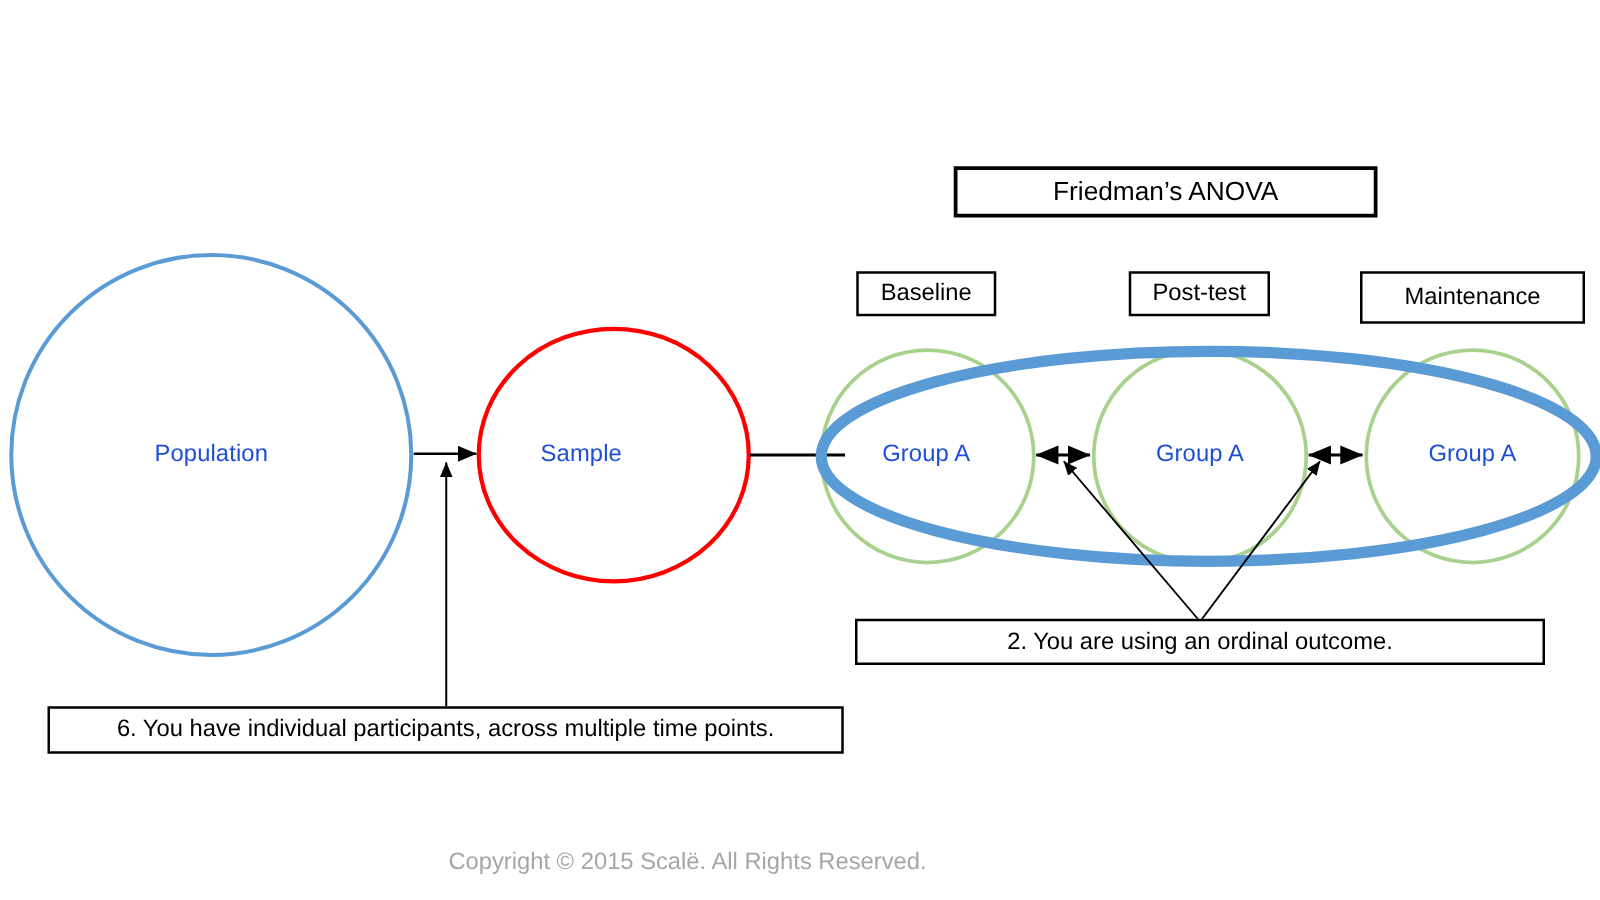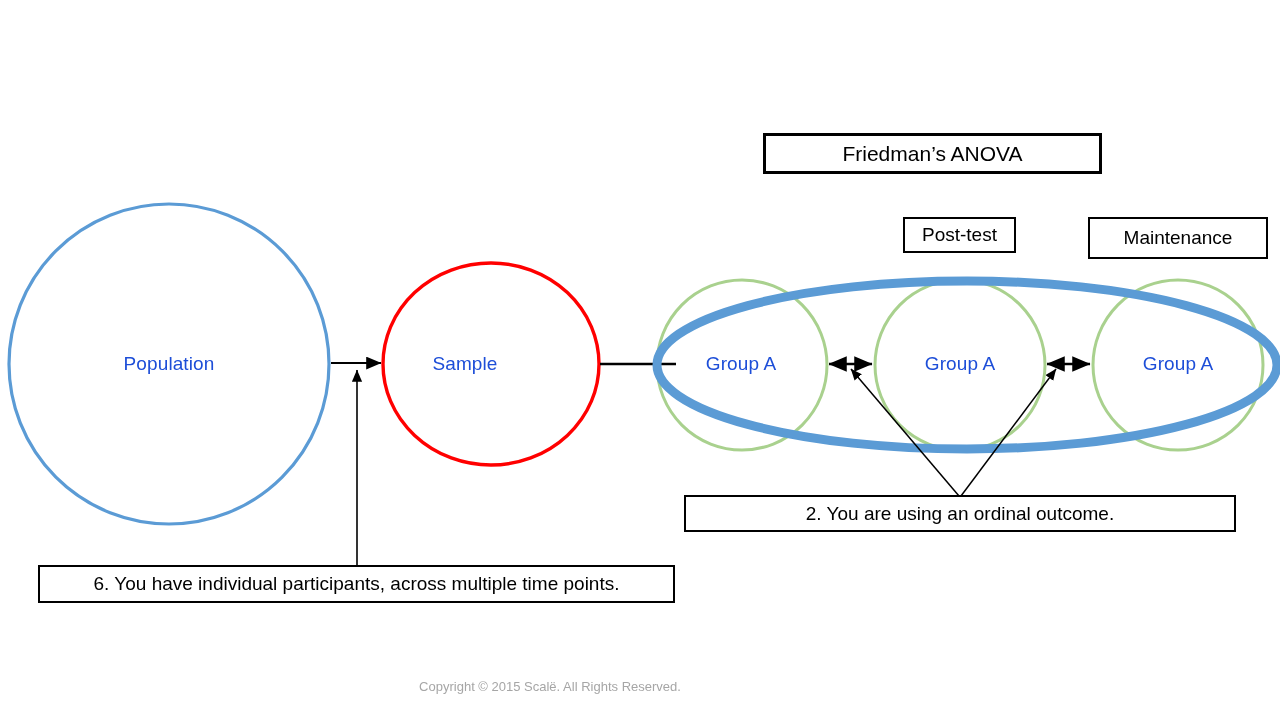--- a/index.html
+++ b/index.html
@@ -55,21 +55,21 @@
   }
   .box-note {
     font-size: 19px;
   }
   .footer {
     position: absolute;
     left: 0;
     width: 1100px;
     text-align: center;
     font-family: "Liberation Sans", sans-serif;
-    font-size: 13px;
+    font-size: 19px;
     color: #a6a6a6;
   }
 </style>
 </head>
 <body>
 
 <div id="canvas">
 
   <svg class="layer" viewBox="0 0 1280 720" xmlns="http://www.w3.org/2000/svg">
     <defs>
@@ -110,20 +110,21 @@
   <div class="shape-label" style="left:465px; top:364px;">Sample</div>
 
   <div class="shape-label" style="left:741px; top:364px;">Group A</div>
 
   <div class="shape-label" style="left:960px; top:364px;">Group A</div>
 
   <div class="shape-label" style="left:1178px; top:364px;">Group A</div>
 
   <div class="text-box box-title" style="left:763px; top:133px; width:339px; height:41px;">Friedman’s ANOVA</div>
 
+  <div class="text-box box-stage" style="left:685px; top:217px; width:112px; height:36px;">Baseline</div>
 
   <div class="text-box box-stage" style="left:903px; top:217px; width:113px; height:36px;">Post-test</div>
 
   <div class="text-box box-stage" style="left:1088px; top:217px; width:180px; height:42px;">Maintenance</div>
 
   <div class="text-box box-note" style="left:684px; top:495px; width:552px; height:37px;">2. You are using an ordinal outcome.</div>
 
   <div class="text-box box-note" style="left:38px; top:565px; width:637px; height:38px;">6. You have individual participants, across multiple time points.</div>
 
   <div class="footer" style="top:679px;">Copyright © 2015 Scalë. All Rights Reserved.</div>

